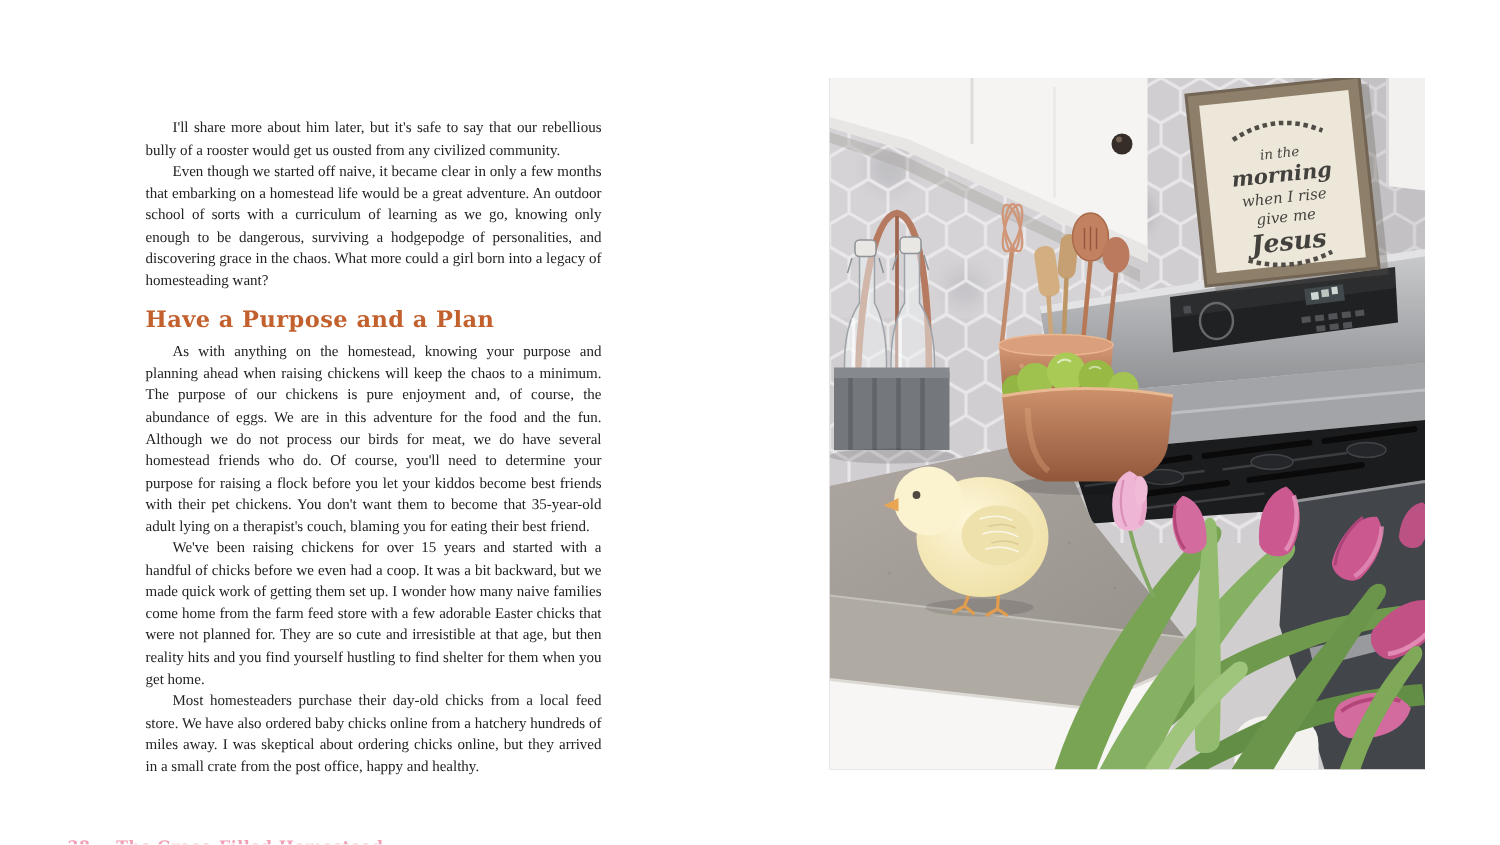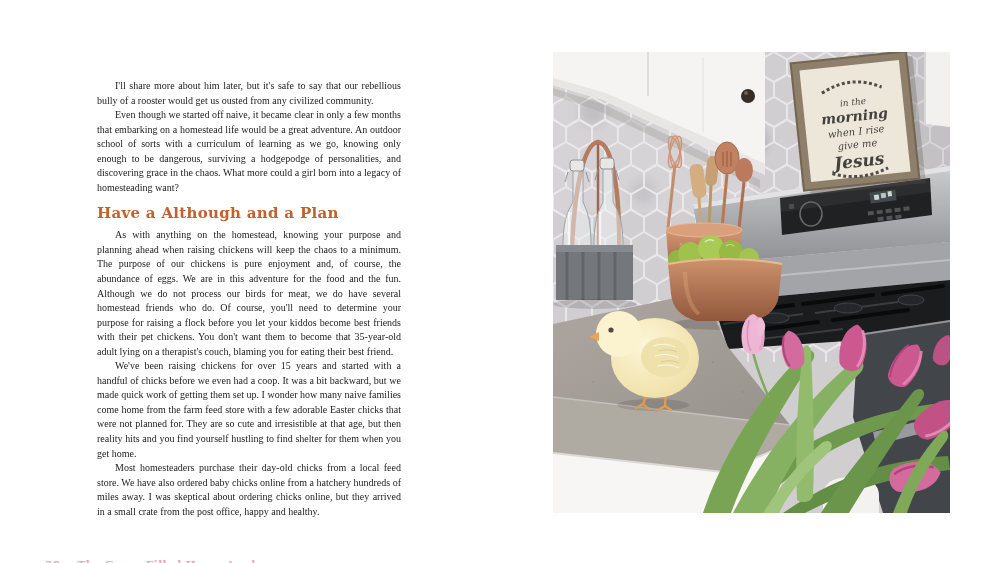--- a/index.html
+++ b/index.html
@@ -22,21 +22,21 @@
 </style>
 </head>
 <body>
 
 <div class="spread">
 
   <section>
     <div class="text-col">
       <p class="body">I'll share more about him later, but it's safe to say that our rebellious bully of a rooster would get us ousted from any civilized community.</p>
       <p class="body">Even though we started off naive, it became clear in only a few months that embarking on a homestead life would be a great adventure. An outdoor school of sorts with a curriculum of learning as we go, knowing only enough to be dangerous, surviving a hodgepodge of personalities, and discovering grace in the chaos. What more could a girl born into a legacy of homesteading want?</p>
-      <h2 class="sect">Have a Although and a Plan</h2>
+      <h2 class="sect">Have a Purpose and a Plan</h2>
       <p class="body">As with anything on the homestead, knowing your purpose and planning ahead when raising chickens will keep the chaos to a minimum. The purpose of our chickens is pure enjoyment and, of course, the abundance of eggs. We are in this adventure for the food and the fun. Although we do not process our birds for meat, we do have several homestead friends who do. Of course, you'll need to determine your purpose for raising a flock before you let your kiddos become best friends with their pet chickens. You don't want them to become that 35-year-old adult lying on a therapist's couch, blaming you for eating their best friend.</p>
       <p class="body">We've been raising chickens for over 15 years and started with a handful of chicks before we even had a coop. It was a bit backward, but we made quick work of getting them set up. I wonder how many naive families come home from the farm feed store with a few adorable Easter chicks that were not planned for. They are so cute and irresistible at that age, but then reality hits and you find yourself hustling to find shelter for them when you get home.</p>
       <p class="body">Most homesteaders purchase their day-old chicks from a local feed store. We have also ordered baby chicks online from a hatchery hundreds of miles away. I was skeptical about ordering chicks online, but they arrived in a small crate from the post office, happy and healthy.</p>
     </div>
     <footer class="footer">
       <span class="pagenum">38</span><span>The Grace-Filled Homestead</span>
     </footer>
   </section>
 
   <section>

